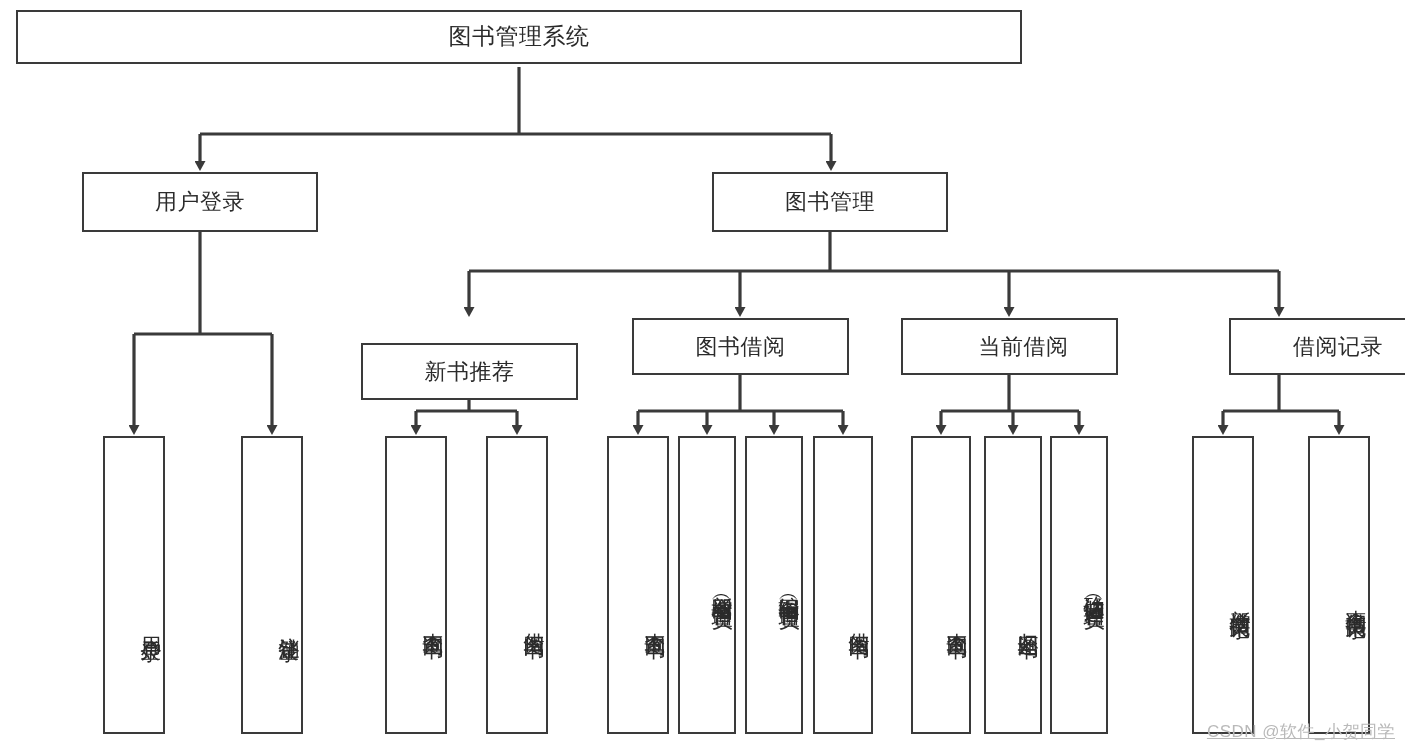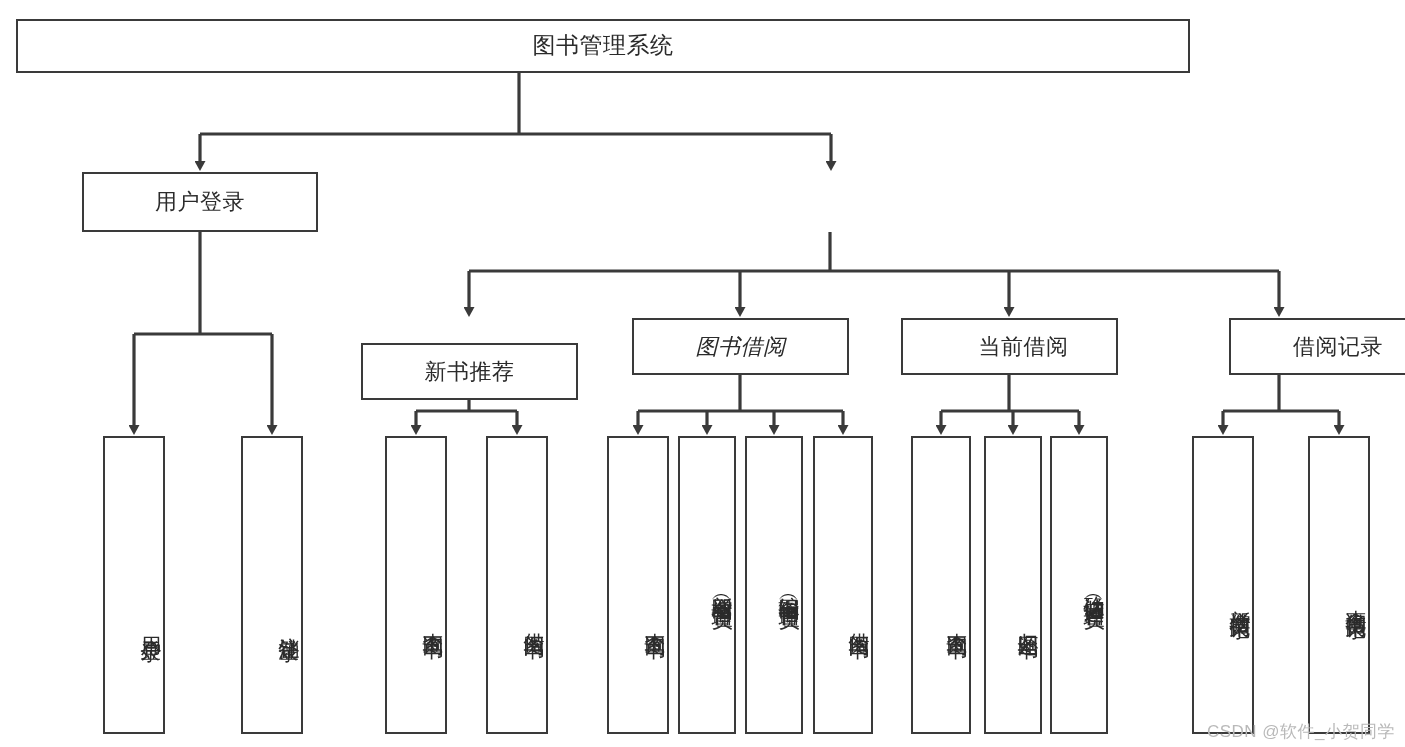--- a/index.html
+++ b/index.html
@@ -60,20 +60,21 @@
     font-size: 23px;
   }
   #watermark {
     position: absolute;
     right: 10px;
     bottom: 4px;
     font-size: 17px;
     color: #b9b9b9;
     letter-spacing: 0.5px;
     user-select: none;
+    text-decoration: underline;
   }
 </style>
 </head>
 <body>
 
 <div id="canvas">
 
   <svg id="wires" viewBox="0 0 1405 747" xmlns="http://www.w3.org/2000/svg">
     <defs>
       <marker id="arrow" markerWidth="10" markerHeight="11" refX="1" refY="5.5" orient="auto" markerUnits="userSpaceOnUse">
@@ -121,32 +122,35 @@
       <path d="M1013,411 L1013,426" marker-end="url(#arrow)"></path>
       <path d="M1079,411 L1079,426" marker-end="url(#arrow)"></path>
 
       <path d="M1279,375 L1279,411"></path>
       <path d="M1223,411 L1339,411"></path>
       <path d="M1223,411 L1223,426" marker-end="url(#arrow)"></path>
       <path d="M1339,411 L1339,426" marker-end="url(#arrow)"></path>
     </g>
   </svg>
 
-  <div class="node horiz" id="root-node" style="left:16px; top:19px; width:1174px; height:54px;">
+  <div class="node horiz" id="root-node" style="left:16px; top:10px; width:1006px; height:54px;">
     <span class="node-label">图书管理系统</span>
   </div>
 
   <div class="node horiz" style="left:82px; top:172px; width:236px; height:60px;">
     <span class="node-label">用户登录</span>
   </div>
+  <div class="node horiz" style="left:712px; top:172px; width:236px; height:60px;">
+    <span class="node-label">图书管理</span>
+  </div>
 
   <div class="node horiz" style="left:361px; top:318px; width:217px; height:57px;margin-top:25px;">
     <span class="node-label">新书推荐</span>
   </div>
-  <div class="node horiz" style="left:632px; top:318px; width:217px; height:57px;font-style:italic;">
+  <div class="node horiz" style="left:632px; top:318px; width:217px; height:57px;">
     <span class="node-label">图书借阅</span>
   </div>
   <div class="node horiz" style="left:901px; top:318px; width:217px; height:57px;padding-left:28px;">
     <span class="node-label">当前借阅</span>
   </div>
   <div class="node horiz" style="left:1229px; top:318px; width:218px; height:57px;">
     <span class="node-label">借阅记录</span>
   </div>
 
   <div class="node vert" style="left:103px; top:436px; width:62px; height:298px; padding-top:78px;">

